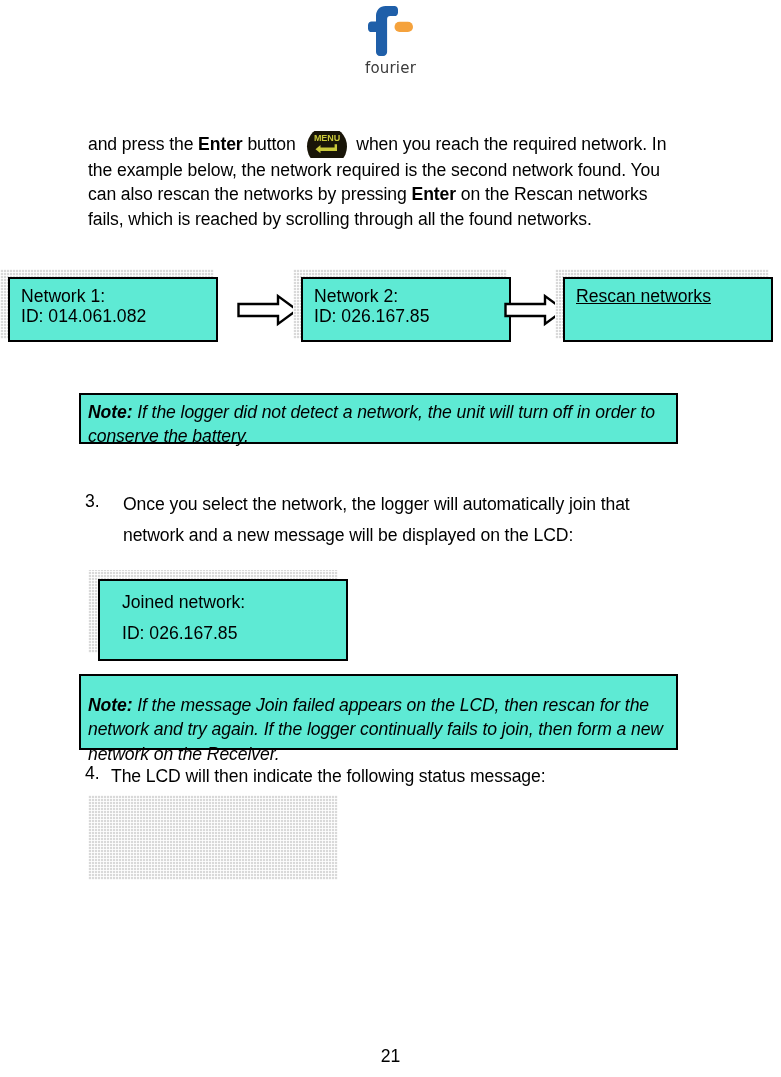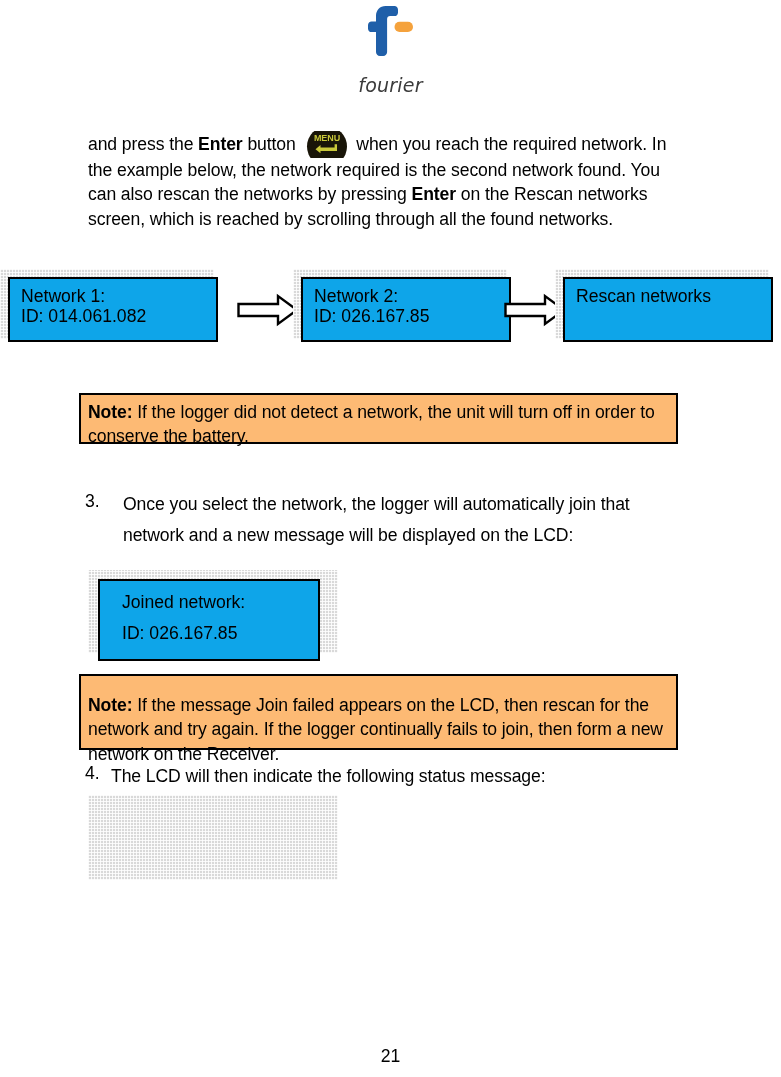--- a/index.html
+++ b/index.html
@@ -33,26 +33,25 @@
     text-align: center;
   }
   .logo-mark {
     width: 60px;
     height: 54px;
     margin: 0 auto;
     display: block;
   }
   .logo-word {
     font-family: "DejaVu Sans", sans-serif;
-    font-size: 19px;
+    font-size: 15px;
     letter-spacing: 0.2px;
     color: #3b3b3b;
     line-height: 18px;
-    margin-top: 18px;
-    font-style: italic;
+    margin-top: 1px;
   }
   .para {
     position: absolute;
     font-size: 17.6px;
     line-height: 24.4px;
     color: #000;
     letter-spacing: -0.1px;
   }
   .para b { font-weight: bold; }
 
@@ -73,43 +72,44 @@
     position: absolute;
     left: 0;
     top: 0;
     background-color: #d9d9d9;
     background-image:
       repeating-linear-gradient(0deg, rgba(255,255,255,.85) 0 1px, rgba(0,0,0,0) 1px 3px),
       repeating-linear-gradient(90deg, rgba(255,255,255,.85) 0 1px, rgba(0,0,0,0) 1px 3px);
   }
   .lcd .lcd-face {
     position: absolute;
-    background: #0ea5e9;
+    background: #5eead4;
     border: 2px solid #000000;
     box-sizing: border-box;
   }
   .lcd .lcd-line {
     position: absolute;
     font-size: 17.6px;
     line-height: 20px;
     white-space: nowrap;
     color: #000;
   }
 
   
   .block-arrow {
     position: absolute;
   }
 
   
   .note-box {
     position: absolute;
     border: 2px solid #000;
-    background: #fdba74;
+    background: #5eead4;
     box-sizing: border-box;
+    font-style: italic;
   }
   .note-text {
     position: absolute;
     font-size: 17.6px;
     line-height: 24.4px;
     letter-spacing: -0.1px;
     color: #000;
   }
   .note-text b { font-weight: bold; }
 
@@ -156,21 +156,21 @@
           <clipPath id="mclip">
             <rect x="0" y="0" width="46" height="27"></rect>
           </clipPath>
         </defs>
         <g clip-path="url(#mclip)">
           <rect x="0" y="0" width="46" height="27" fill="#ffffff"></rect>
           <circle cx="23" cy="15.5" r="20" fill="#191508"></circle>
           <text x="23" y="10" font-family="'Liberation Sans',sans-serif" font-size="9" font-weight="bold" fill="#c9c83a" text-anchor="middle">MENU</text>
           <path d="M33 16.5 L33 13.2 L30.6 13.2 L30.6 16.5 L16.5 16.5 L16.5 14.1 L11.5 18.2 L16.5 22.3 L16.5 19.9 L33 19.9 Z" fill="#c9c83a"></path>
         </g>
-      </svg></span><span> when you reach the required network. In the example below, the network required is the second network found. You can also rescan the networks by pressing </span><b>Enter</b><span> on the Rescan networks screen, which is reached by scrolling through all the found networks.</span></div>
+      </svg></span><span> when you reach the required network. In the example below, the network required is the second network found. You can also rescan the networks by pressing </span><b>Enter</b><span> on the Rescan networks fails, which is reached by scrolling through all the found networks.</span></div>
 
 <div class="lcd" style="left:0px; top:269px; width:226px; height:78px;">
   <div class="lcd-shadow" style="left:0px; top:0px; width:214px; height:70px;"></div>
   <div class="lcd-face" style="left:8px; top:8px; width:210px; height:65px;">
     <div class="lcd-line" style="left:11px; top:7px;">Network 1:</div>
     <div class="lcd-line" style="left:11px; top:27px;">ID: 014.061.082</div>
   </div>
 </div>
 
 <div class="block-arrow" style="left:237px; top:293px; width:62px; height:34px;">
@@ -189,36 +189,36 @@
 
 <div class="block-arrow" style="left:504px; top:293px; width:62px; height:34px;">
   <svg viewBox="0 0 62 34" width="62" height="34">
       <path d="M1.5 11 L41 11 L41 3 L60 17 L41 31 L41 23 L1.5 23 Z" fill="#ffffff" stroke="#000000" stroke-width="2.4"></path>
     </svg>
 </div>
 
 <div class="lcd" style="left:555px; top:269px; width:226px; height:78px;">
   <div class="lcd-shadow" style="left:0px; top:0px; width:214px; height:70px;"></div>
   <div class="lcd-face" style="left:8px; top:8px; width:210px; height:65px;">
-    <div class="lcd-line" style="left:11px; top:7px;">Rescan networks</div>
+    <div class="lcd-line" style="left:11px; top:7px;text-decoration:underline;">Rescan networks</div>
   </div>
 </div>
 
 <div class="note-box" style="left:79px; top:393px; width:599px; height:51px;">
   <div class="note-text" style="left:7px; top:5px; width:585px;"><b>Note:</b><span> If the logger did not detect a network, the unit will turn off in order to conserve the battery.</span></div>
 </div>
 
 <div class="list-item" style="left:0; top:0;">
   <div class="list-num" style="left:85px; top:489px;">3.</div>
   <div class="list-body" style="left:123px; top:489px; width:560px;">Once you select the network, the logger will automatically join that network and a new message will be displayed on the LCD:</div>
 </div>
 
 <div class="lcd" style="left:88px; top:570px; width:262px; height:92px;">
   <div class="lcd-shadow" style="left:0px; top:0px; width:250px; height:83px;"></div>
-  <div class="lcd-face" style="left:10px; top:9px; width:222px; height:82px;">
+  <div class="lcd-face" style="left:10px; top:9px; width:250px; height:82px;">
     <div class="lcd-line" style="left:22px; top:11px;">Joined network:</div>
     <div class="lcd-line" style="left:22px; top:42px;">ID: 026.167.85</div>
   </div>
 </div>
 
 <div class="note-box" style="left:79px; top:674px; width:599px; height:76px;">
   <div class="note-text" style="left:7px; top:5px; width:585px;margin-top:12px;"><b>Note:</b><span> If the message Join failed appears on the LCD, then rescan for the network and try again. If the logger continually fails to join, then form a new network on the Receiver.</span></div>
 </div>
 
 <div class="list-item" style="left:0; top:0;">

